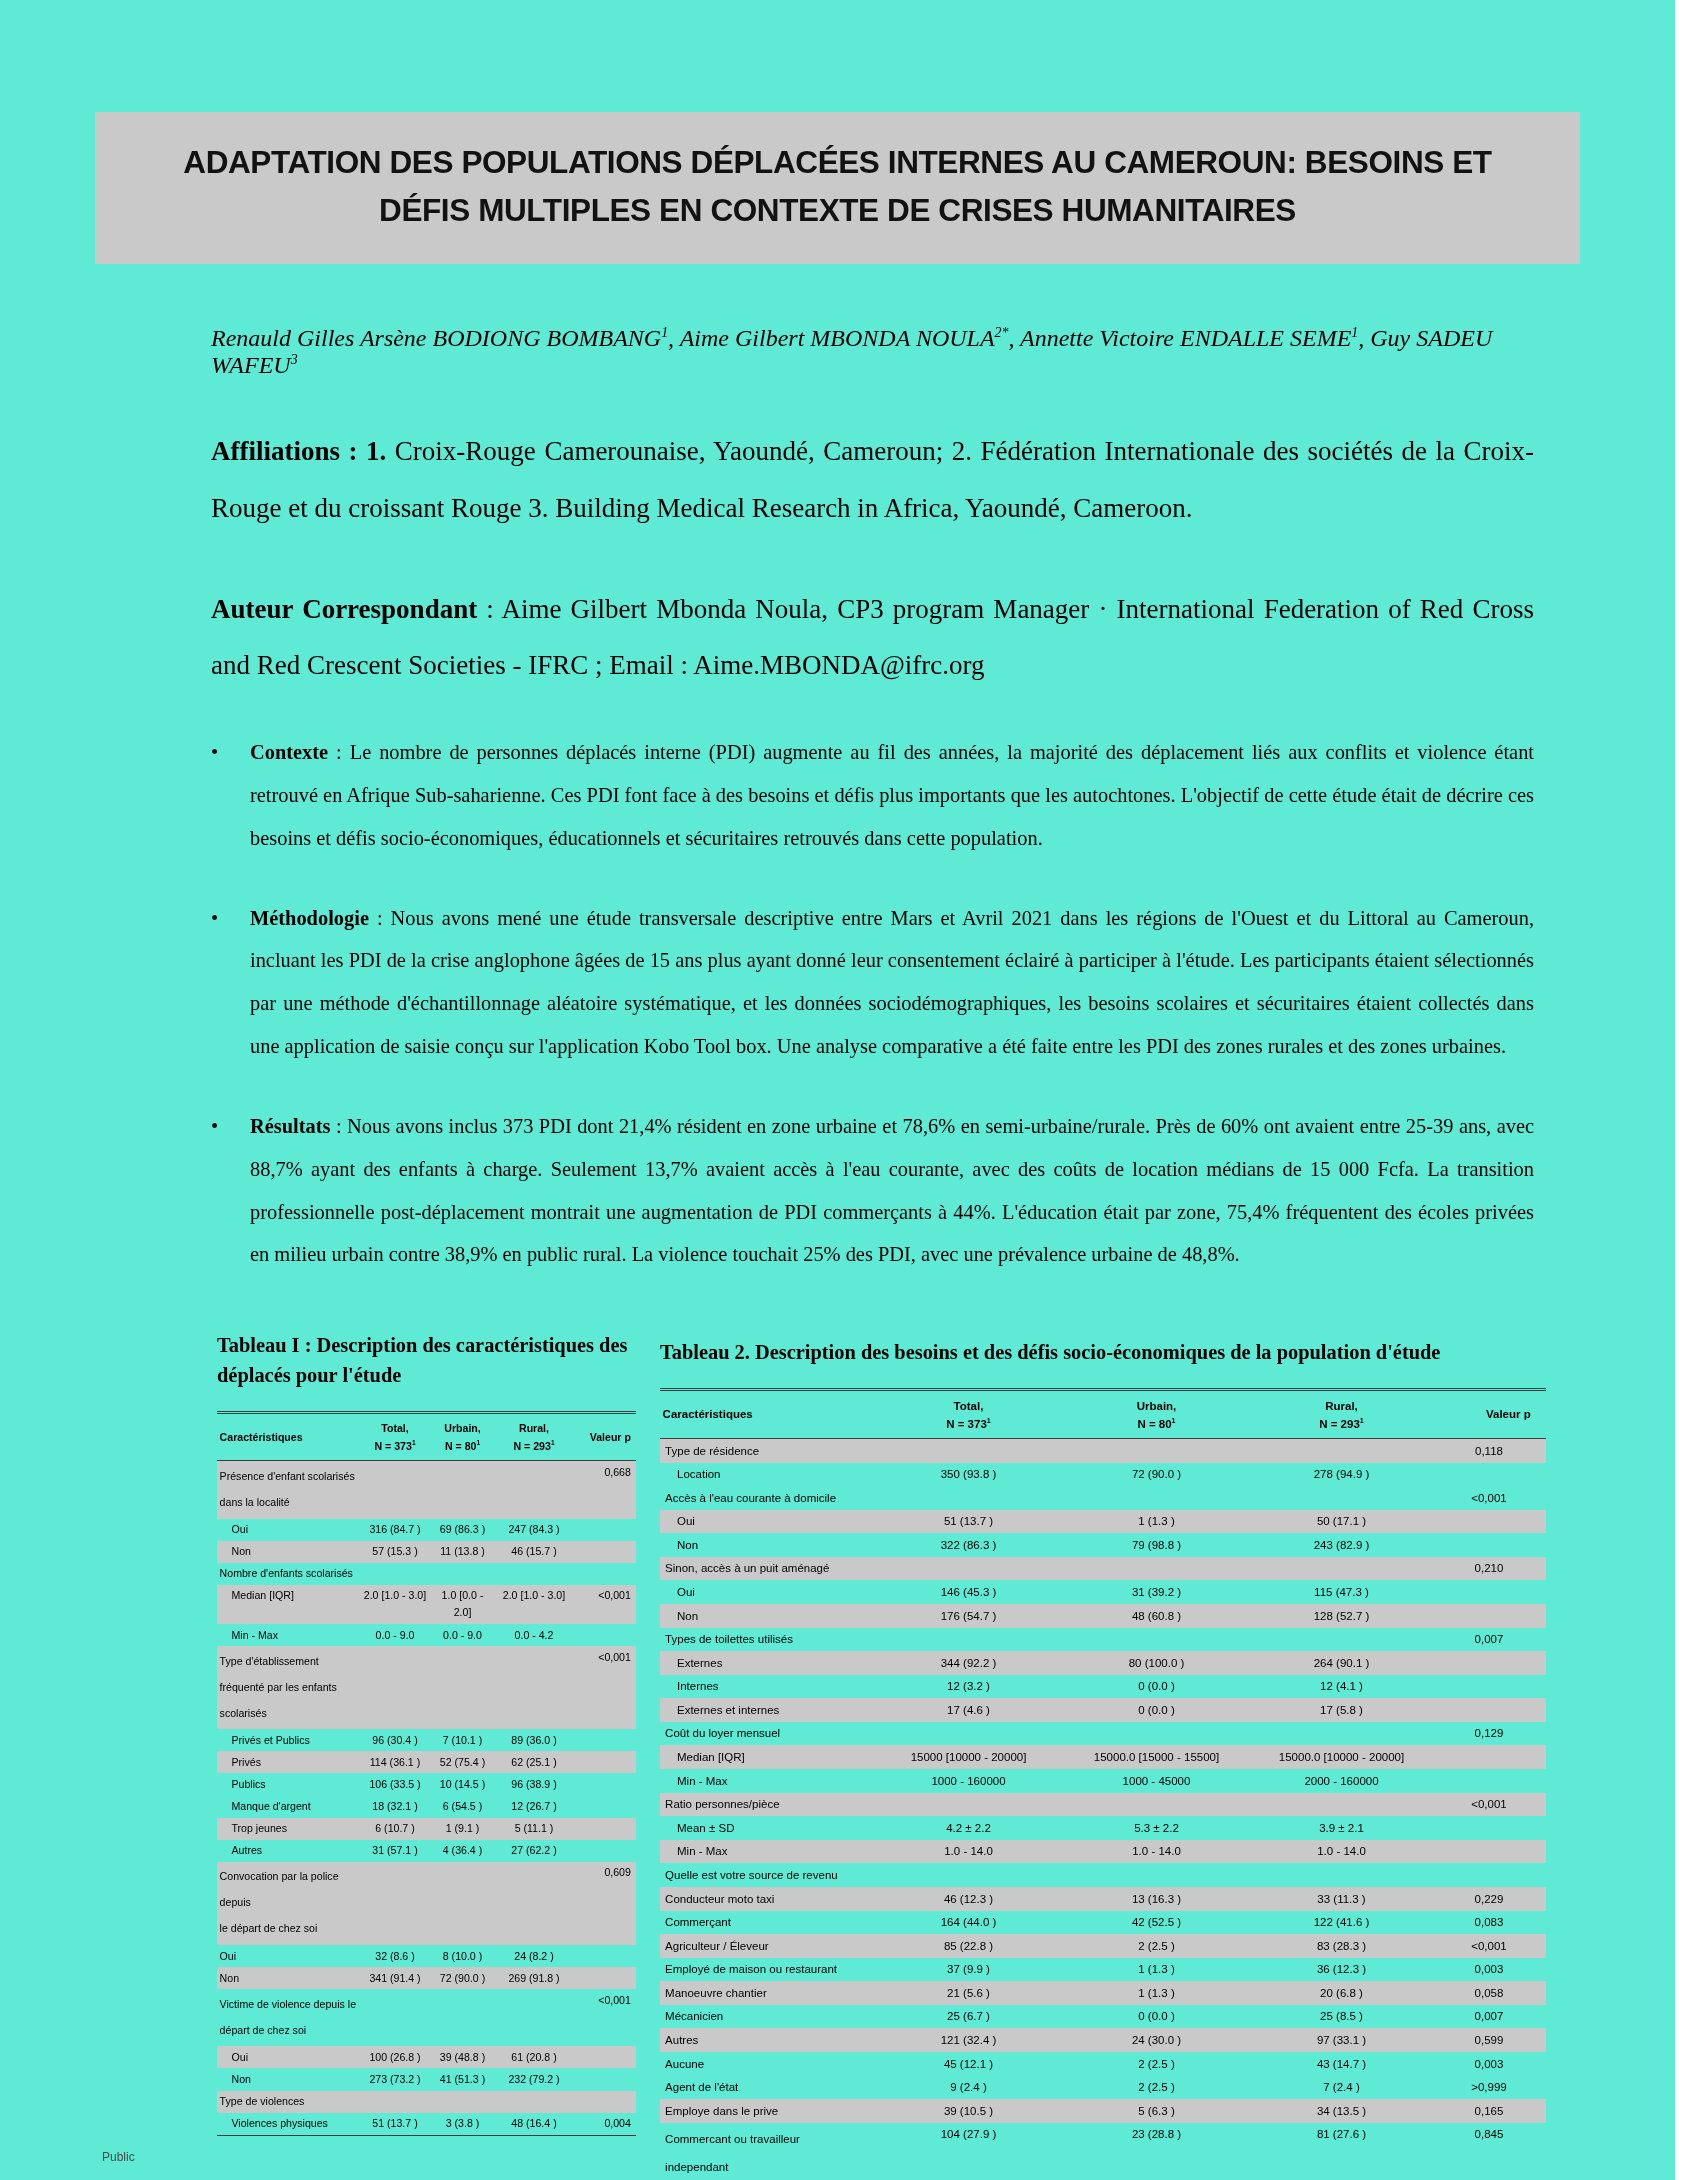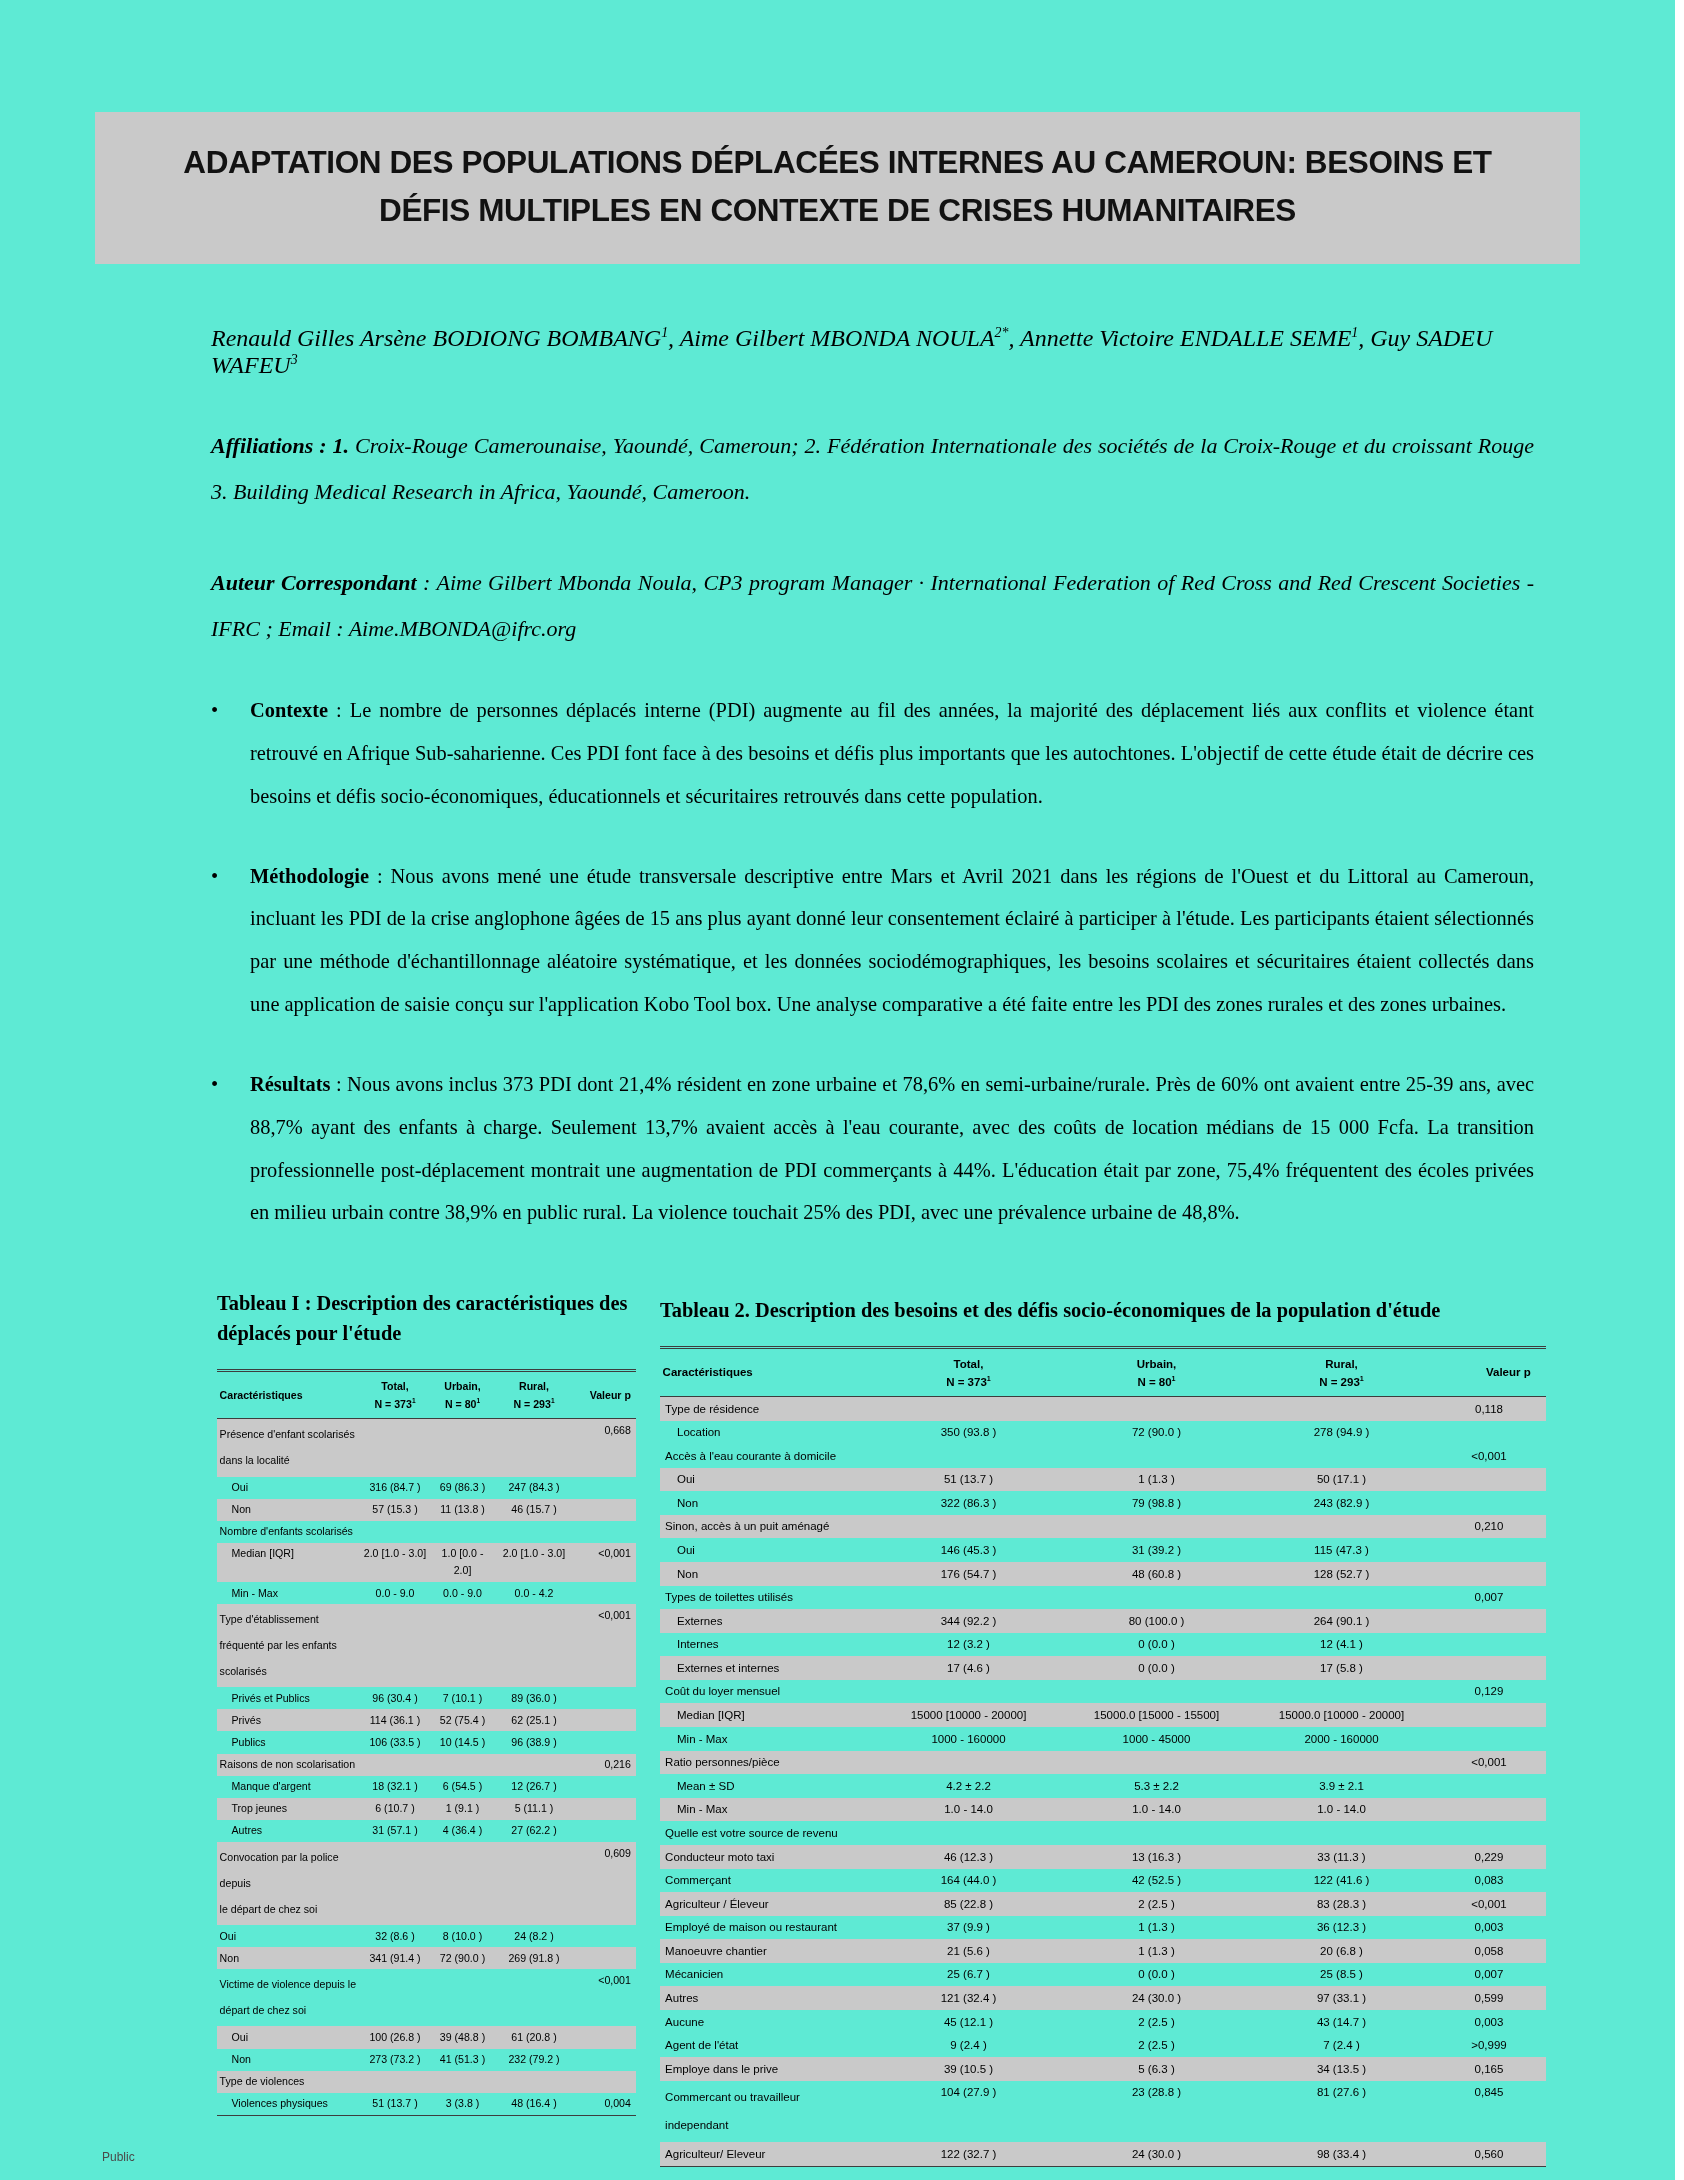--- a/index.html
+++ b/index.html
@@ -9,21 +9,21 @@
   
   .title-band{margin:112px 95px 0 95px;background:#c9c9c9;padding:25.6px 34px 29px 34px;text-align:center;}
   .title-line{font-family:"Liberation Sans",sans-serif;font-weight:700;font-size:31.5px;line-height:1.55;
               color:#121212;letter-spacing:-0.4px;}
 
   .content{margin:0 141px 0 211px;}
 
   .authors{margin-top:61px;font-style:italic;font-size:24px;color:#000;}
   .authors sup{font-size:0.58em;}
 
-  .para{margin-top:44px;font-size:22px;line-height:2.1;text-align:justify;font-style:italic;}
+  .para{margin-top:44px;font-size:27px;line-height:2.1;text-align:justify;}
   .para .lbl{font-weight:700;}
 
   .abstract-item{display:flex;margin-top:37px;}
   .bullet{width:39px;font-size:20.4px;line-height:2.1;flex:0 0 39px;}
   .abstract-text{flex:1;font-size:20.4px;line-height:2.1;text-align:justify;}
   .abstract-text .lbl{font-weight:700;}
 
   
   .columns{display:flex;align-items:flex-start;margin:55px 0 0 217px;gap:24px;}
   .col-left{width:419px;flex:0 0 419px;}
@@ -193,27 +193,20 @@
               <td class="c-val">62 (25.1 )</td>
               <td class="c-p"></td>
             </tr>
             <tr>
               <td class="c-label ind">Publics</td>
               <td class="c-val">106 (33.5 )</td>
               <td class="c-val">10 (14.5 )</td>
               <td class="c-val">96 (38.9 )</td>
               <td class="c-p"></td>
             </tr>
-            <tr class="shade">
-              <td class="c-label section">Raisons de non scolarisation</td>
-              <td class="c-val"></td>
-              <td class="c-val"></td>
-              <td class="c-val"></td>
-              <td class="c-p">0,216</td>
-            </tr>
             <tr>
               <td class="c-label ind">Manque d'argent</td>
               <td class="c-val">18 (32.1 )</td>
               <td class="c-val">6 (54.5 )</td>
               <td class="c-val">12 (26.7 )</td>
               <td class="c-p"></td>
             </tr>
             <tr class="shade">
               <td class="c-label ind">Trop jeunes</td>
               <td class="c-val">6 (10.7 )</td>

